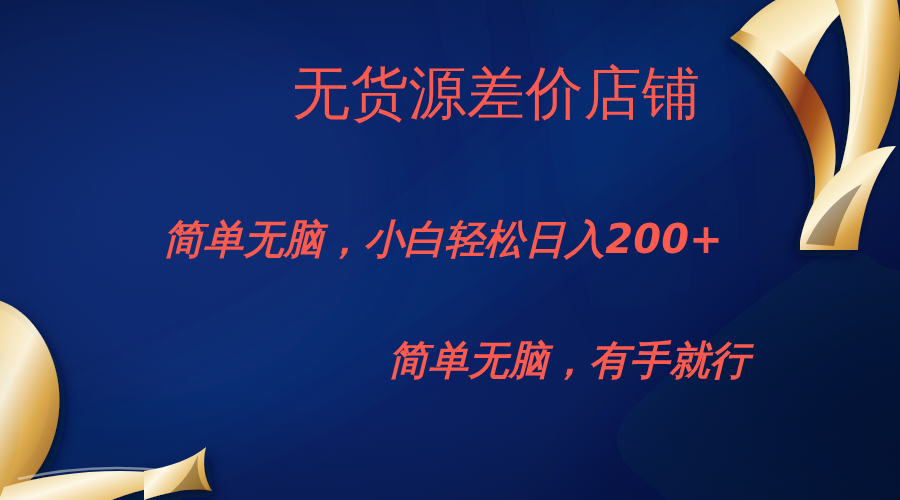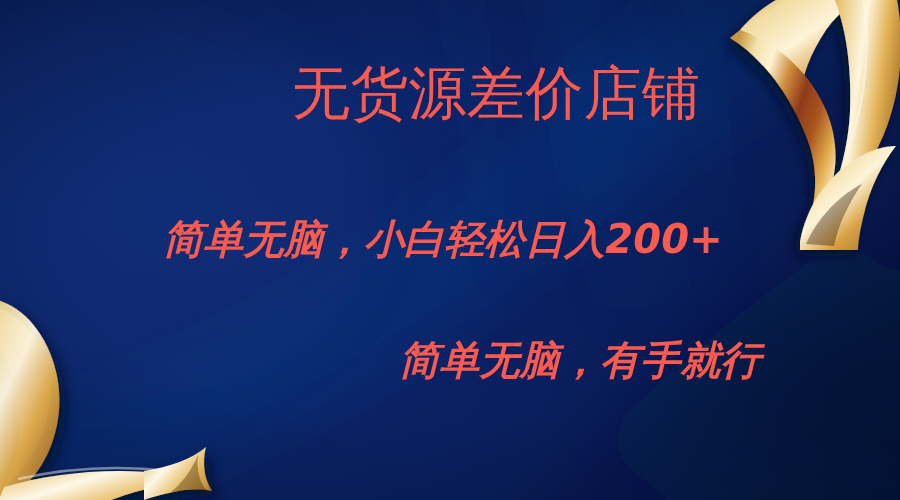--- a/index.html
+++ b/index.html
@@ -79,21 +79,20 @@
   }
 
   .sub2 {
     left: 388px;
     top: 340px;
     font-size: 40px;
     line-height: 1;
     font-style: italic;
     font-weight: 700;
     letter-spacing: 0.005em;
-    margin-left: 11px;
   }
 
   
   .ribbon {
     position: absolute;
     pointer-events: none;
   }
   .ribbon svg { display: block; overflow: visible; }
 
   #ribbon-tr { right: -4px; top: -6px; width: 190px; height: 250px; }

